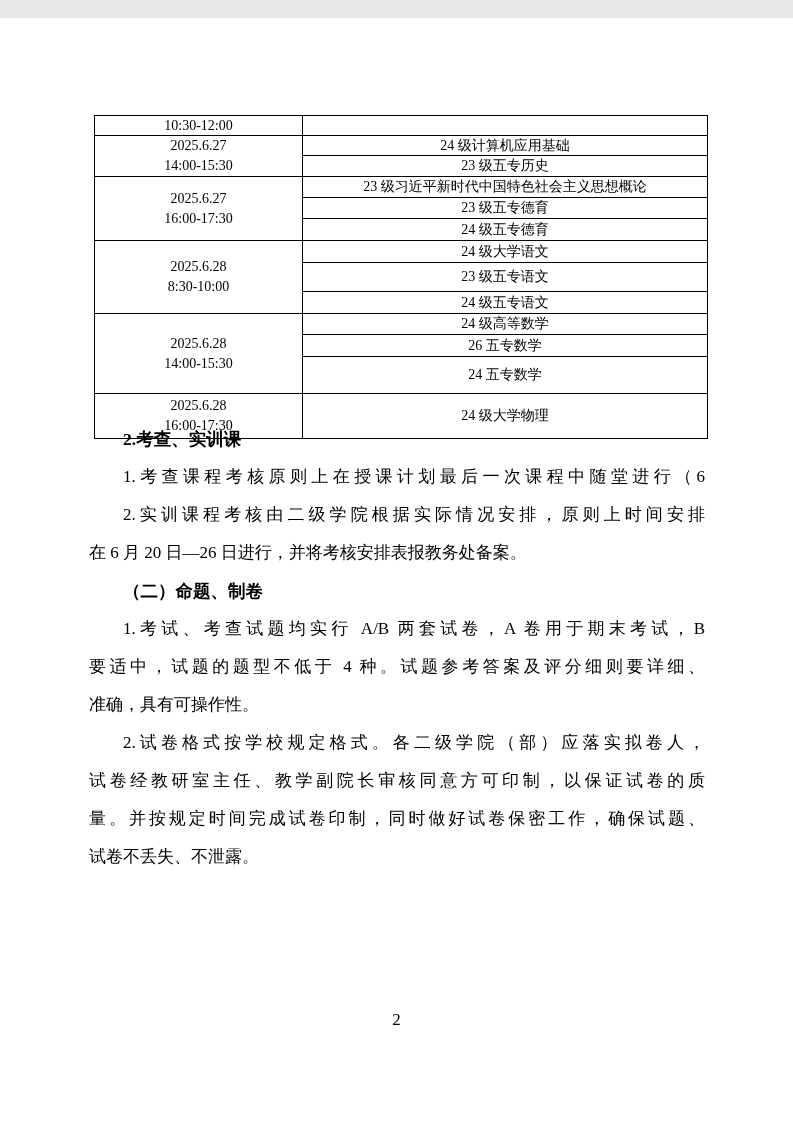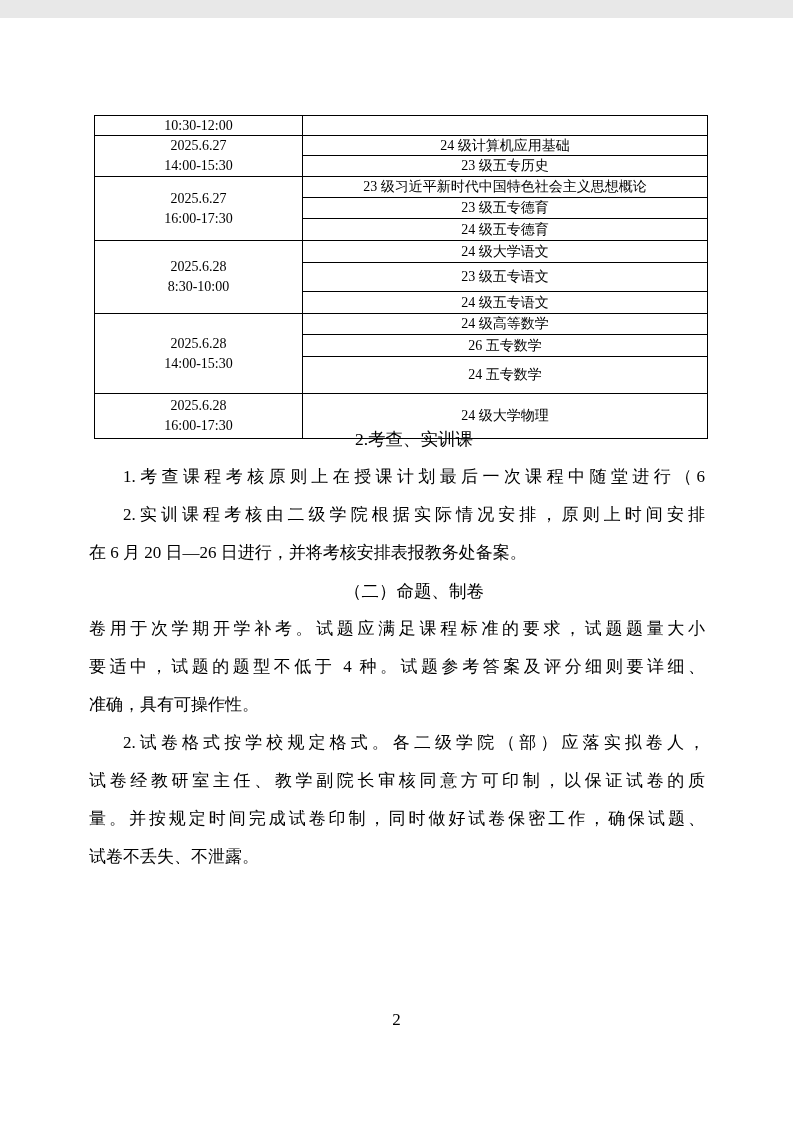--- a/index.html
+++ b/index.html
@@ -29,21 +29,21 @@
   table.exam .cell-line{display:block;line-height:20px;}
   
   .bodytext{
     position:absolute;left:89px;top:402px;width:616px;
   }
   .line{
     height:38px;line-height:38px;
     font-size:17px;
     white-space:normal;
   }
-  .line.heading{font-weight:normal;padding-left:34px;font-size:17.5px;text-align:center;}
+  .line.heading{font-weight:bold;padding-left:34px;font-size:17.5px;}
   .line.indent{text-indent:34px;}
   .line.justify{text-align:justify;text-align-last:justify;}
   
   .pagenum{
     position:absolute;left:0;top:992px;width:100%;
     text-align:center;font-size:17px;
   }
 </style>
 </head>
 <body>
@@ -128,21 +128,21 @@
   <div class="bodytext">
     <div class="line heading">2.考查、实训课</div>
 
     <div class="line justify indent">1.考查课程考核原则上在授课计划最后一次课程中随堂进行（6</div>
 
     <div class="line justify indent">2.实训课程考核由二级学院根据实际情况安排，原则上时间安排</div>
     <div class="line">在 6 月 20 日—26 日进行，并将考核安排表报教务处备案。</div>
 
     <div class="line heading">（二）命题、制卷</div>
 
-    <div class="line justify">卷用于次学期开学补考。试题应满足课程标准的要求，试题题量大小</div>
+    <div class="line justify indent">1.考试、考查试题均实行 A/B 两套试卷，A 卷用于期末考试，B</div>
     <div class="line justify">要适中，试题的题型不低于 4 种。试题参考答案及评分细则要详细、</div>
     <div class="line">准确，具有可操作性。</div>
 
     <div class="line justify indent">2.试卷格式按学校规定格式。各二级学院（部）应落实拟卷人，</div>
     <div class="line justify">试卷经教研室主任、教学副院长审核同意方可印制，以保证试卷的质</div>
     <div class="line justify">量。并按规定时间完成试卷印制，同时做好试卷保密工作，确保试题、</div>
     <div class="line">试卷不丢失、不泄露。</div>
   </div>
 
   <div class="pagenum">2</div>

